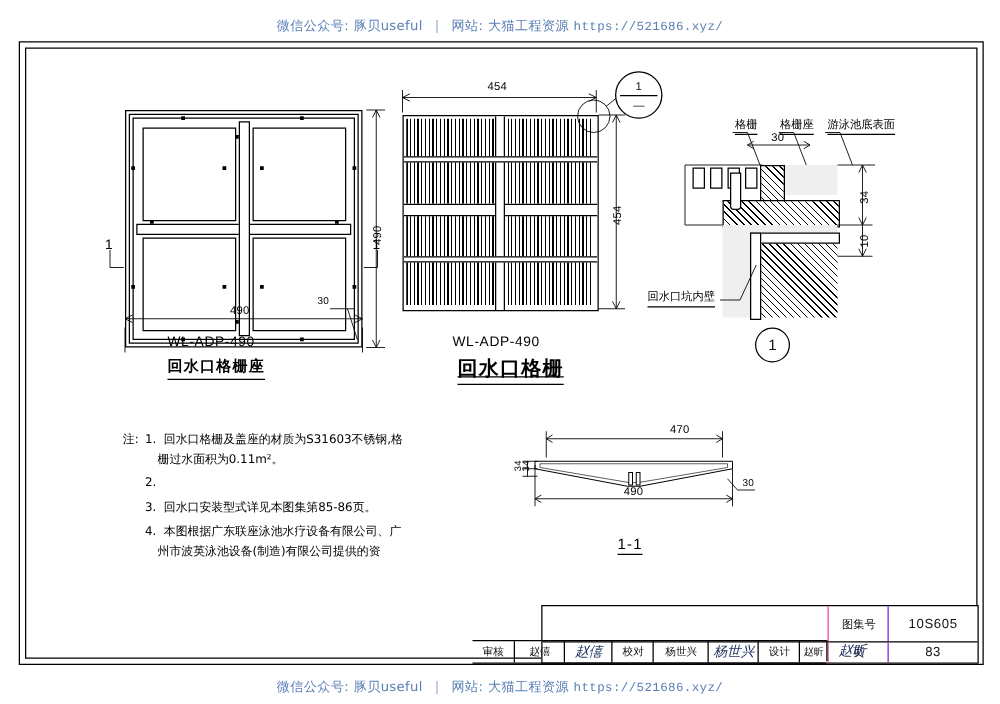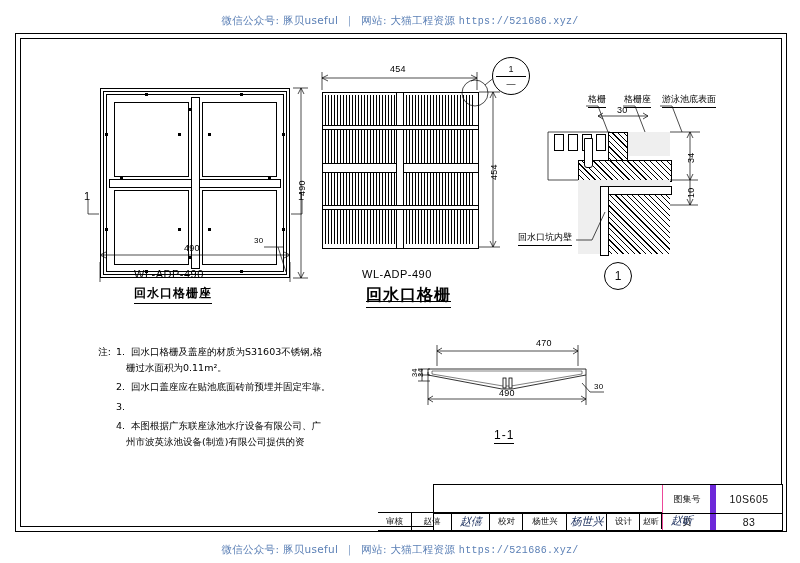--- a/index.html
+++ b/index.html
@@ -77,21 +77,21 @@
                border:1.4px solid #000;background:#fff;}
   .tb-row1{position:absolute;left:0;top:0;right:0;height:28px;}
   .tb-row2{position:absolute;left:0;top:28px;right:0;bottom:0;border-top:1px solid #000;}
   .tb-name{position:absolute;left:0;top:0;width:228px;height:100%;
            display:flex;align-items:center;justify-content:center;
            font-family:"DejaVu Sans",sans-serif;font-size:16px;font-weight:bold;letter-spacing:2px;}
   .tb-key{position:absolute;left:228px;top:0;width:48px;height:100%;
           border-left:1px solid #ec4899;display:flex;align-items:center;justify-content:center;
           font-family:"DejaVu Sans",sans-serif;font-size:9px;}
   .tb-val{position:absolute;left:276px;top:0;right:0;height:100%;
-          border-left:6px solid #6d28d9;display:flex;align-items:center;justify-content:center;
+          border-left:1px solid #6d28d9;display:flex;align-items:center;justify-content:center;
           font-size:10.5px;letter-spacing:.5px;}
   .sig{position:absolute;top:28px;height:17px;border-left:1px solid #000;
        display:flex;align-items:center;justify-content:center;
        font-family:"DejaVu Sans",sans-serif;font-size:8.5px;white-space:nowrap;}
   .sig-hand{font-family:"DejaVu Serif",serif;font-style:italic;font-size:11px;color:#1b2f5e;}
 
   .under{border-bottom:1.2px solid #000;padding-bottom:1px;text-align:right;}
   .circ{position:absolute;border:1.2px solid #000;border-radius:50%;
         display:flex;align-items:center;justify-content:center;
         font-size:9px;background:#fff;}
@@ -304,25 +304,25 @@
       <div class="nlead">注:</div>
       <div class="nnum">1.</div>
       <div class="nbody">回水口格栅及盖座的材质为S31603不锈钢,格</div>
     </div>
     <div class="nrow cont">
       <div class="nbody">栅过水面积为0.11m²。</div>
     </div>
     <div class="nrow" style="margin-top:4px;">
       <div class="nlead"></div>
       <div class="nnum">2.</div>
-      <div class="nbody">回水口盖座应在贴池底面砖前预埋并固定牢靠。</div>
     </div>
     <div class="nrow" style="margin-top:4px;">
       <div class="nlead"></div>
       <div class="nnum">3.</div>
+      <div class="nbody">回水口安装型式详见本图集第85-86页。</div>
     </div>
     <div class="nrow" style="margin-top:4px;">
       <div class="nlead"></div>
       <div class="nnum">4.</div>
       <div class="nbody">本图根据广东联座泳池水疗设备有限公司、广</div>
     </div>
     <div class="nrow cont">
       <div class="nbody">州市波英泳池设备(制造)有限公司提供的资</div>
     </div>
   </div>

